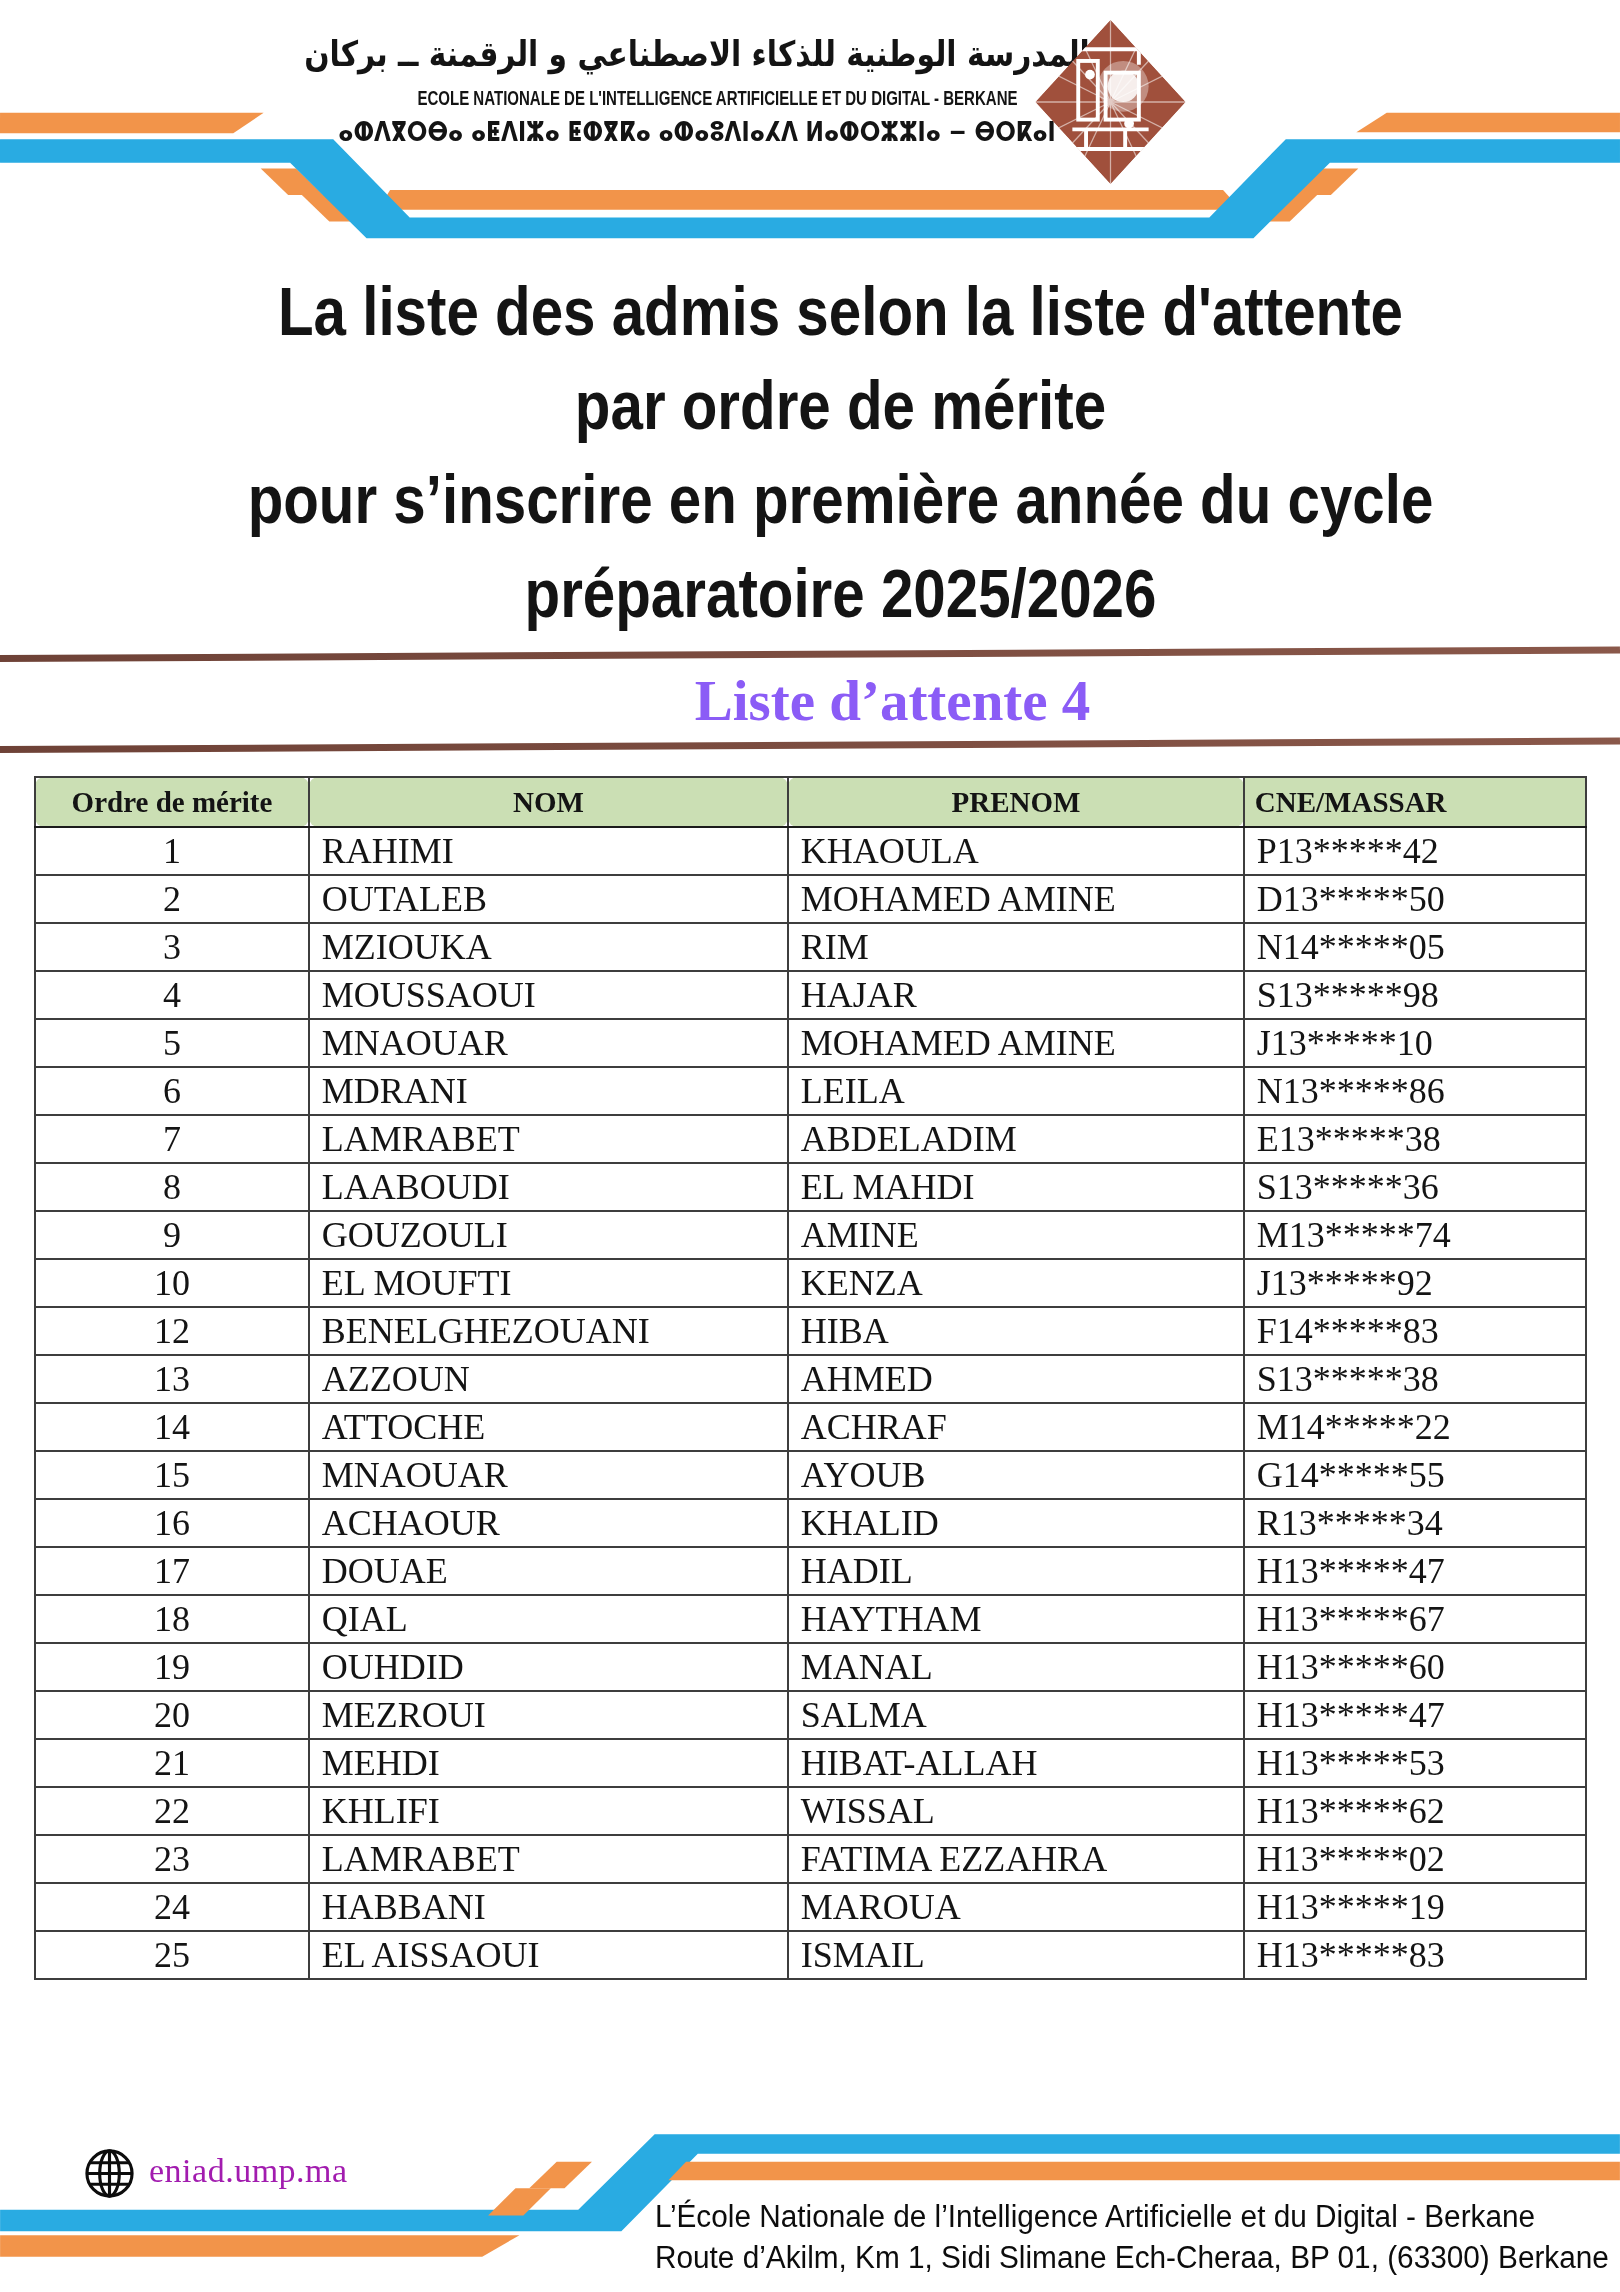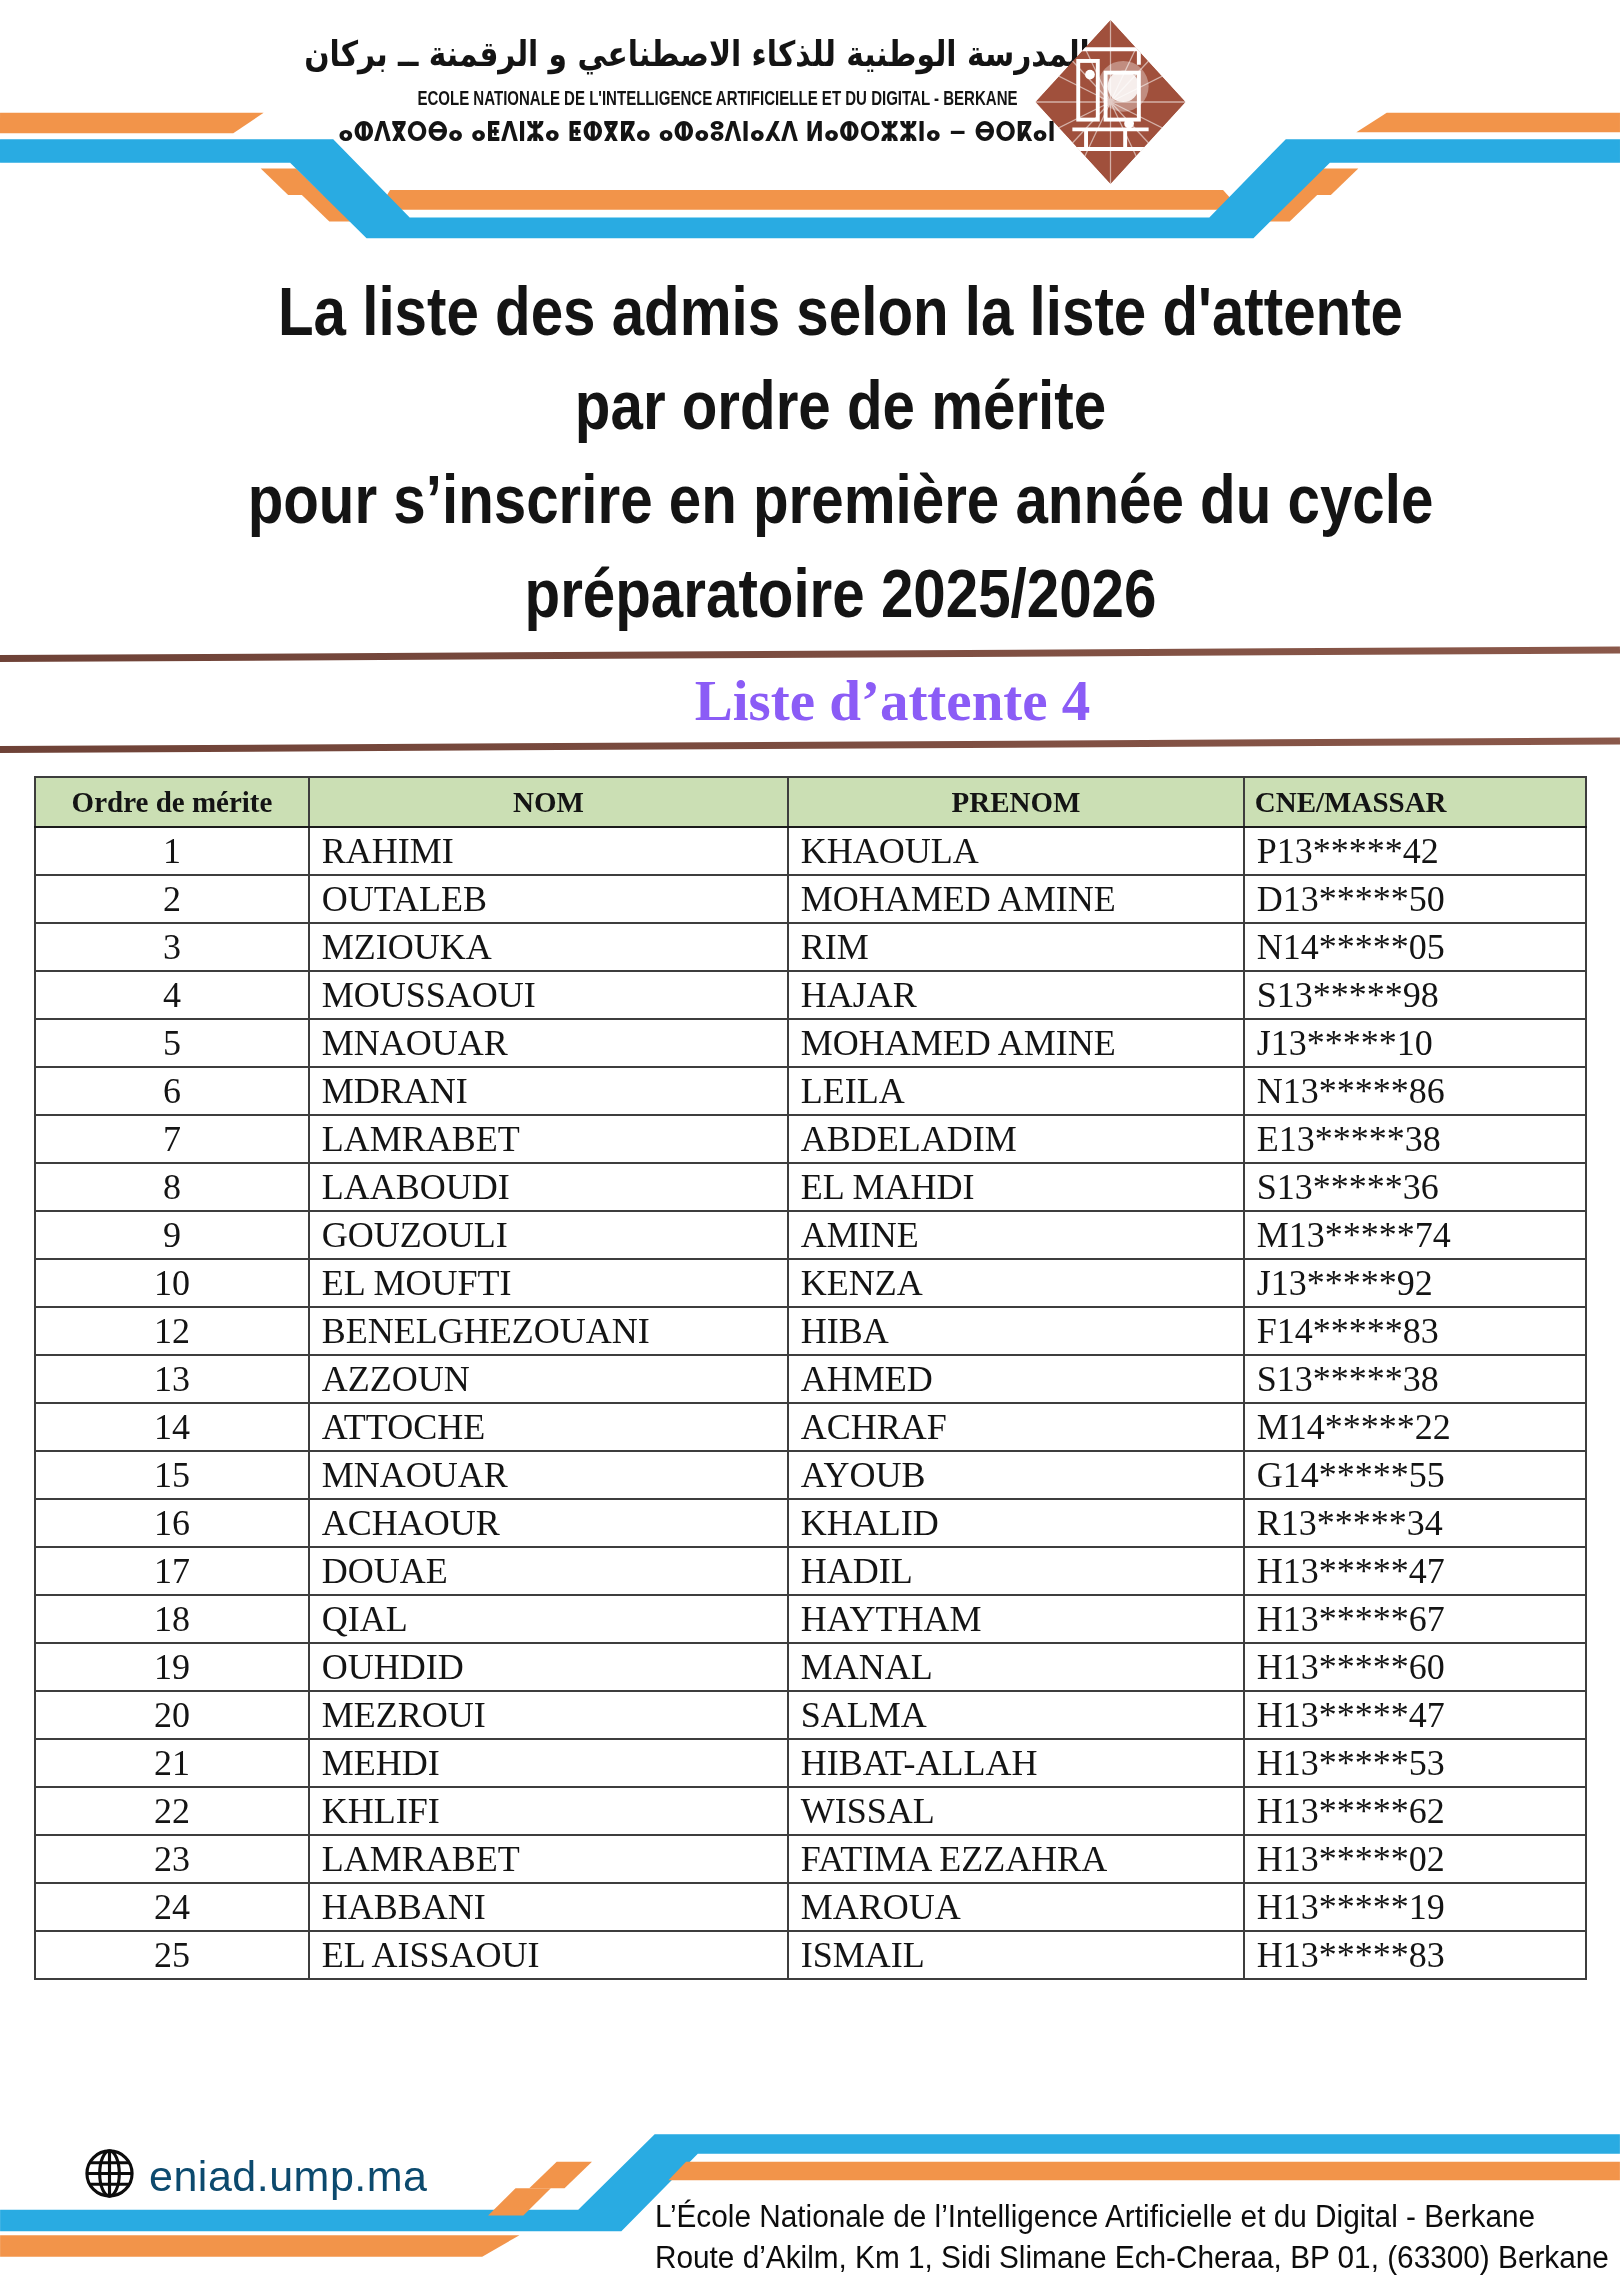--- a/index.html
+++ b/index.html
@@ -35,25 +35,25 @@
   table.roster{position:absolute;left:34px;top:776px;width:1552px;border-collapse:collapse;
        table-layout:fixed;font-family:"Liberation Serif",serif;}
   table.roster,table.roster th,table.roster td{border:2px solid #3d3d3d;}
   table.roster{border:2.9px solid #1b1b1b;}
   table.roster th{background:#CBDFB4;height:48px;font-size:29px;font-weight:bold;
        border-bottom:2.9px solid #1b1b1b;padding:0 9.8px;}
   table.roster td{height:46px;font-size:36px;line-height:1;padding:0 11.8px;
        white-space:nowrap;overflow:hidden;}
   .col-order{width:274px;} .col-nom{width:479px;} .col-prenom{width:456px;} .col-cne{width:342px;}
   td.c-order{text-align:center;padding:0;}
-  th.h-order,th.h-nom,th.h-prenom{text-align:center;}
+  th.h-order,th.h-nom,th.h-prenom{text-align:center;border-radius:9px;}
   th.h-cne{text-align:left;margin-top:28px;}
 
   
-  .website{left:149px;top:2152px;font-size:43px;letter-spacing:0.5px;color:#0c4a6e;}
+  .website{left:149px;top:2152px;font-size:34px;letter-spacing:0.5px;color:#a21caf;font-family:Liberation Serif, serif;}
   .address{left:655px;top:2196px;font-size:31px;line-height:41px;color:#0c0c0c;
        transform:scale(.96,1);transform-origin:0 0;white-space:nowrap;}
 </style>
 </head>
 <body>
 
 <div class="page">
 
   <div class="abs ar">المدرسة الوطنية للذكاء الاصطناعي و الرقمنة ــ بركان</div>
   <div class="abs fr">ECOLE NATIONALE DE L'INTELLIGENCE ARTIFICIELLE ET DU DIGITAL - BERKANE</div>

